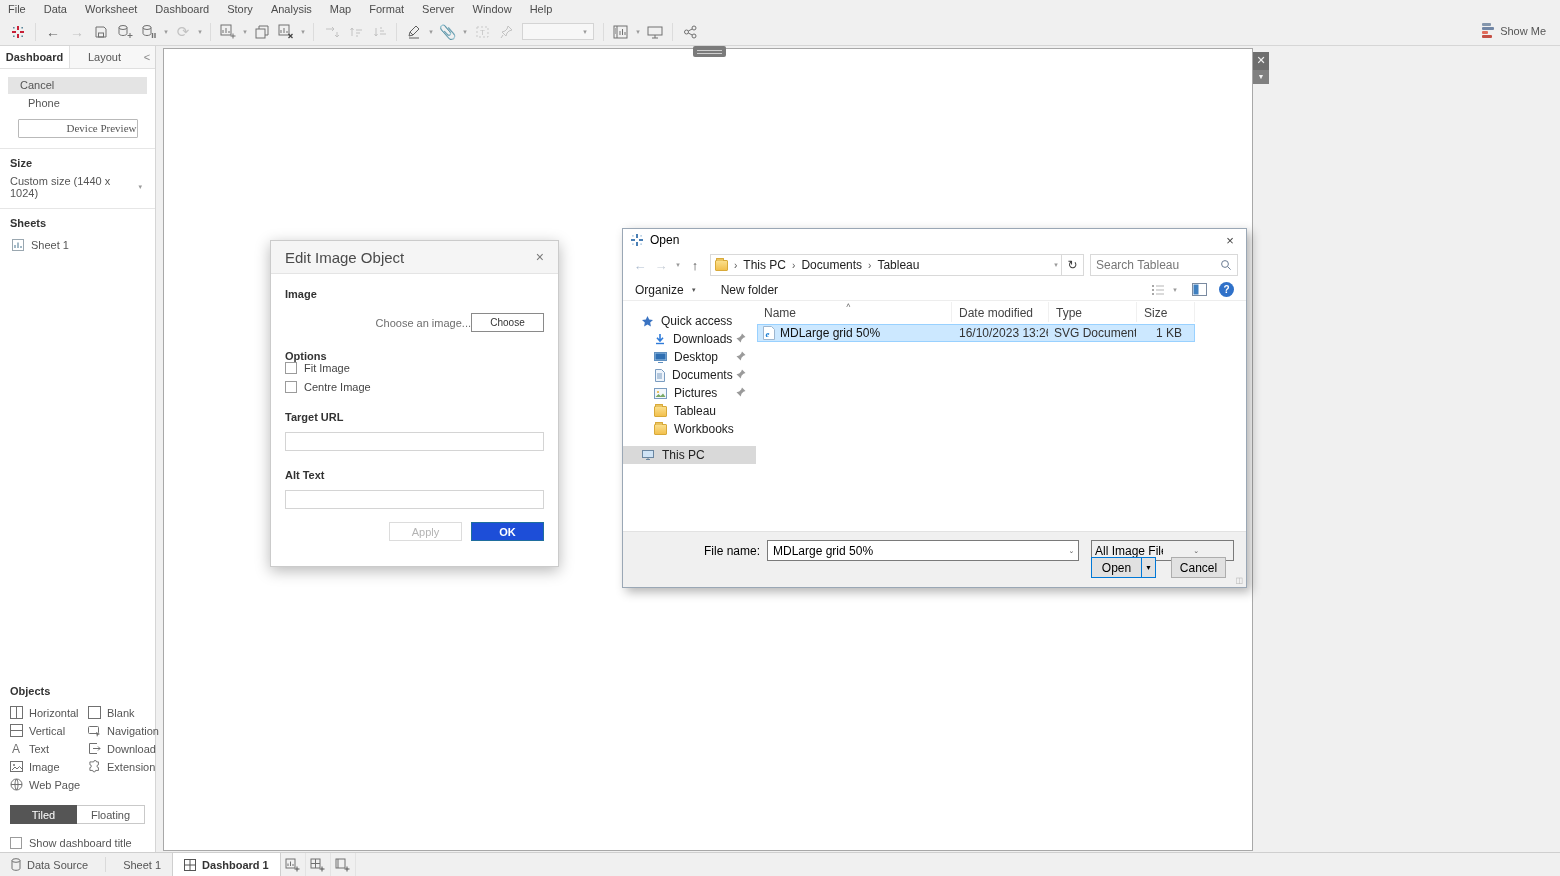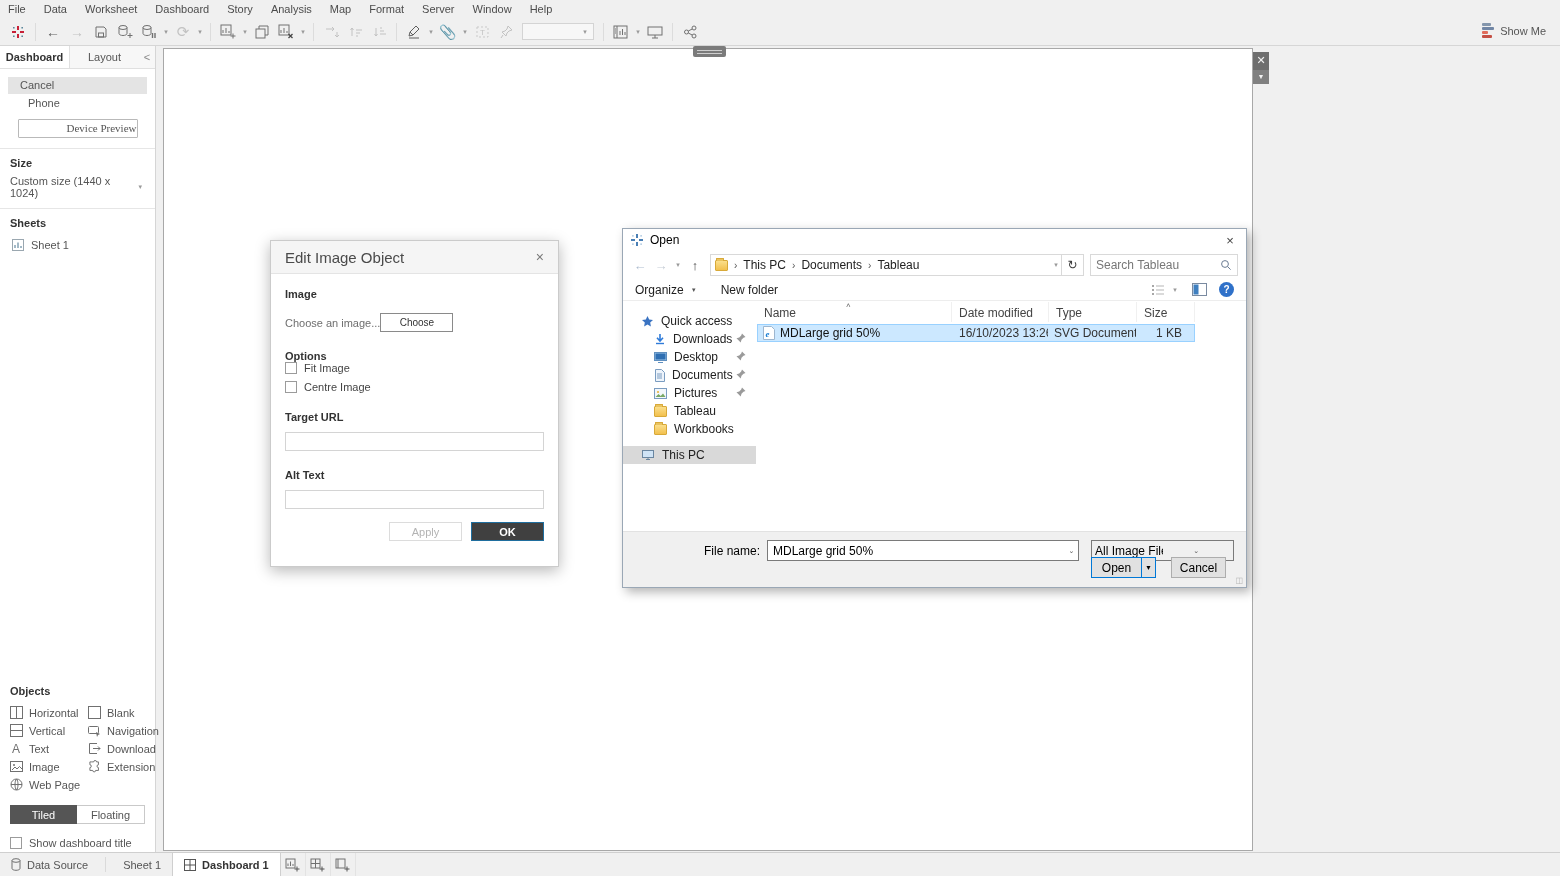--- a/index.html
+++ b/index.html
@@ -53,28 +53,28 @@
   .obj-controls { position:absolute; left:1253px; top:52px; width:16px; }
   .oc-x { height:18px; background:#6e6e6e; color:#f2f2f2; font-size:11px; text-align:center; line-height:17px; cursor:default; }
   .oc-caret { height:14px; background:#808080; color:#f2f2f2; font-size:7px; text-align:center; line-height:13px; }
 
   
   .edit-dialog { position:absolute; left:270px; top:240px; width:289px; height:327px; background:#fff; border:1px solid #cbcbcb; box-shadow:0 4px 14px rgba(0,0,0,.28); }
   .ed-title { height:33px; background:#f5f5f5; border-bottom:1px solid #e4e4e4; display:flex; align-items:center; padding:0 14px; font-size:15px; color:#4a4a4a; }
   .ed-close { margin-left:auto; color:#787878; font-size:14px; cursor:default; }
   .ed-body { padding:0 14px; }
   .ed-label { font-weight:bold; color:#333; }
-  .ed-choose-row { display:flex; align-items:center; justify-content:flex-start; margin-top:13px; }
+  .ed-choose-row { display:flex; align-items:center; justify-content:flex-end; margin-top:13px; }
   .ed-hint { color:#6e6e6e; }
   .btn-plain { width:73px; height:19px; background:#fff; border:1px solid #8a8a8a; color:#333; font-size:10px; font-family:inherit; }
   .ed-cb-row { display:flex; align-items:center; gap:7px; margin-top:7px; color:#444; }
   .ed-input { width:100%; height:19px; border:1px solid #d4d4d4; margin-top:9px; font-family:inherit; font-size:11px; padding:0 4px; }
   .ed-btns { display:flex; justify-content:flex-end; gap:9px; margin-top:13px; }
   .btn-apply { width:73px; height:19px; background:#fff; border:1px solid #dcdcdc; color:#b3b3b3; font-size:11px; font-family:inherit; }
-  .btn-ok { width:73px; height:19px; background:#404040; border:1px solid #1f6e9e; color:#fff; font-weight:bold; font-size:11px; font-family:inherit; }
+  .btn-ok { width:73px; height:19px; background:#1d4ed8; border:1px solid #1f6e9e; color:#fff; font-weight:bold; font-size:11px; font-family:inherit; }
   .mt14 { margin-top:14px; } .mt18 { margin-top:18px; } .mt10 { margin-top:0; }
 
   
   .open-dialog { position:absolute; left:622px; top:228px; width:625px; height:360px; background:#fff; border:1px solid #9aa7b5; box-shadow:4px 4px 10px rgba(0,0,0,.3); font-size:12px; color:#000; }
   .od-title { height:22px; display:flex; align-items:center; gap:6px; padding-left:7px; }
   .od-close { margin-left:auto; width:32px; text-align:center; color:#444; font-size:13px; }
   .od-nav { height:28px; display:flex; align-items:center; padding:0 8px; gap:3px; }
   .nav-glyph { font-size:13px; width:18px; text-align:center; }
   .addr { flex:1; height:22px; border:1px solid #d9d9d9; display:flex; align-items:center; padding-left:4px; gap:3px; margin:0 3px; color:#222; }
   .crumb-sep { color:#555; font-size:10px; padding:0 3px; }

